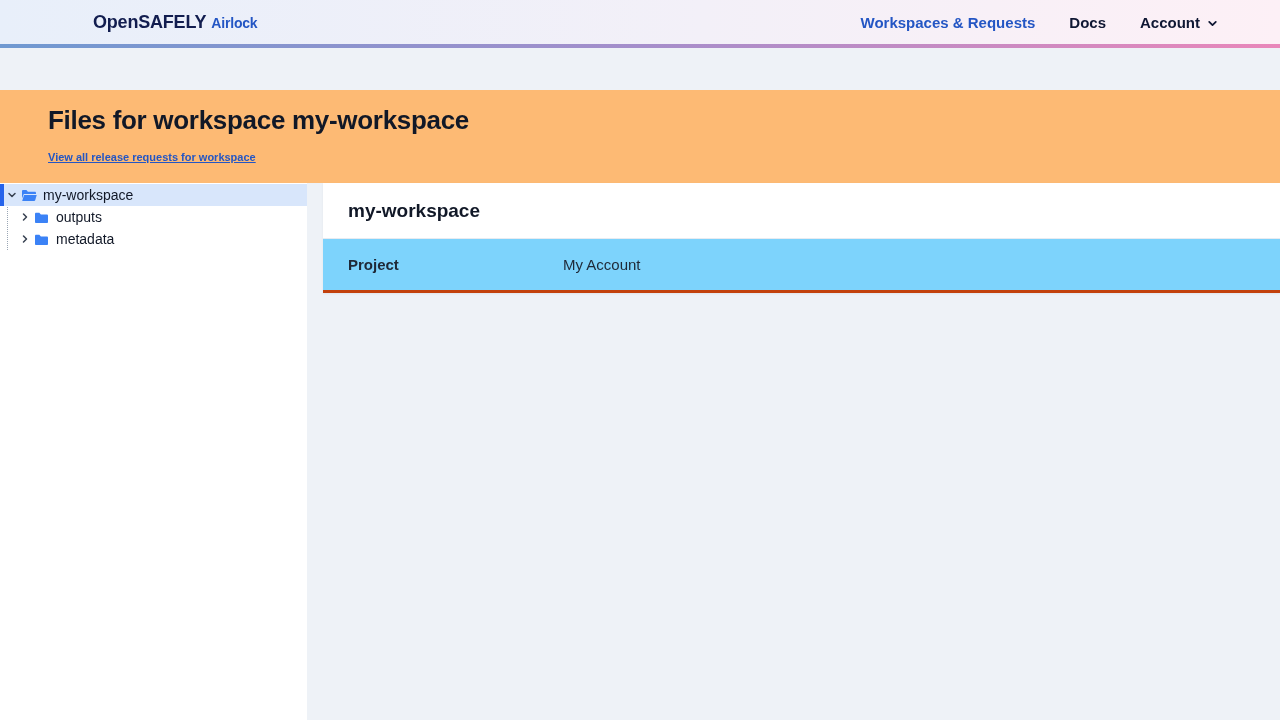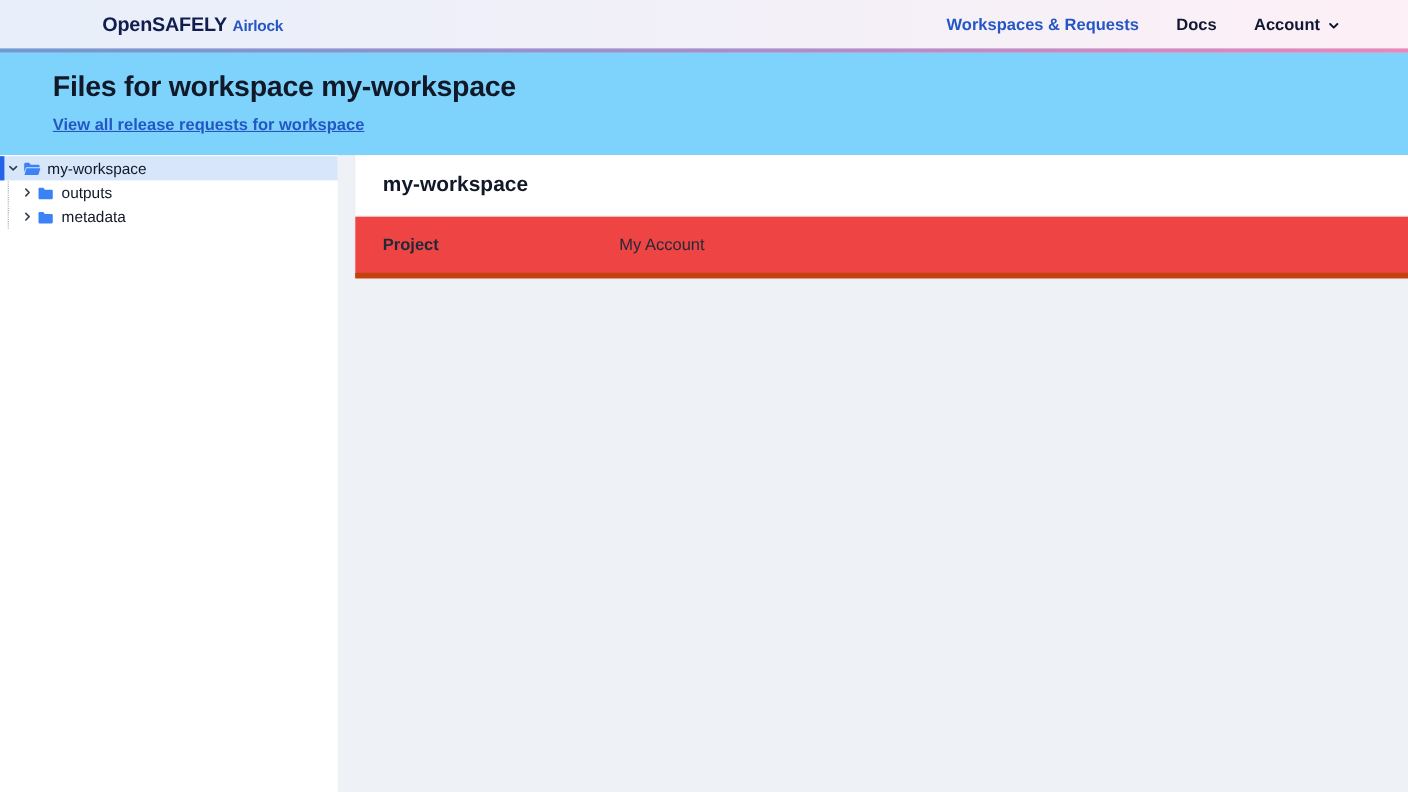--- a/index.html
+++ b/index.html
@@ -31,23 +31,23 @@
   .nav-chevron { display: inline-flex; margin-top: 2px; }
 
   
   .accent-bar {
     height: 4px;
     flex: 0 0 4px;
     background: linear-gradient(90deg, #6f99d1 0%, #a58ecb 50%, #e987ba 100%);
   }
 
   
-  .page-header { padding: 15px 48px 18px 48px; background: #7dd3fc; }
+  .page-header { padding: 15px 48px 18px 48px; background: #fdba74; margin-top: 42px; }
   .page-title { font-size: 26px; font-weight: 700; color: #111827; letter-spacing: -0.3px; margin-bottom: 11px; }
-  .header-link { font-size: 15px; font-weight: 700; color: #2456c4; text-decoration: underline; cursor: pointer; }
+  .header-link { font-size: 11px; font-weight: 700; color: #2456c4; text-decoration: underline; cursor: pointer; }
 
   
   .content { flex: 1 1 auto; display: flex; align-items: stretch; gap: 16px; }
   .sidebar { width: 307px; flex: 0 0 307px; background: #ffffff; position: relative; padding-top: 1px; }
   .main-col { flex: 1 1 auto; min-width: 0; }
 
   
   .tree { position: relative; }
   .tree-row {
     display: flex; align-items: center;
@@ -69,21 +69,21 @@
     height: 43px;
     border-left: 1px dotted #9aa6b5;
   }
 
   
   .card { background: #ffffff; box-shadow: 0 1px 2px rgba(16,24,40,.06); }
   .card-header { padding: 17px 25px 16px 25px; border-bottom: 1px solid #e7ebf1; }
   .card-title { font-size: 19px; font-weight: 700; color: #111827; }
   .meta-table { display: flex; flex-direction: column; }
   .meta-row { display: flex; align-items: center; }
-  .meta-row.striped { background: #ef4444; border-bottom: 5px solid #c2410c; }
+  .meta-row.striped { background: #7dd3fc; border-bottom: 3px solid #c2410c; }
   .meta-label { width: 230px; flex: 0 0 230px; padding: 17px 10px 17px 25px; font-size: 15px; font-weight: 700; color: #1f2937; }
   .meta-value { flex: 1 1 auto; padding: 17px 10px; font-size: 15px; color: #1f2937; }
 </style>
 </head>
 <body>
 
 <nav class="navbar">
   <div class="brand">
     <span class="brand-primary">OpenSAFELY</span>
     <span class="brand-secondary">Airlock</span>

